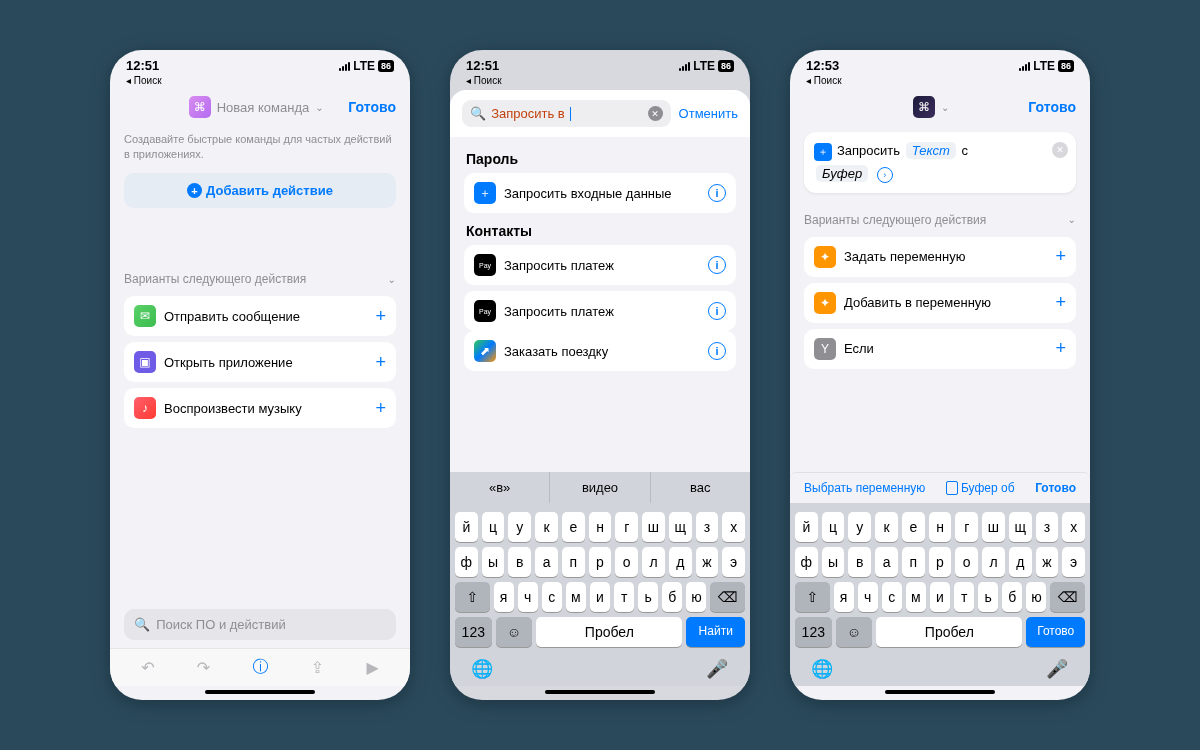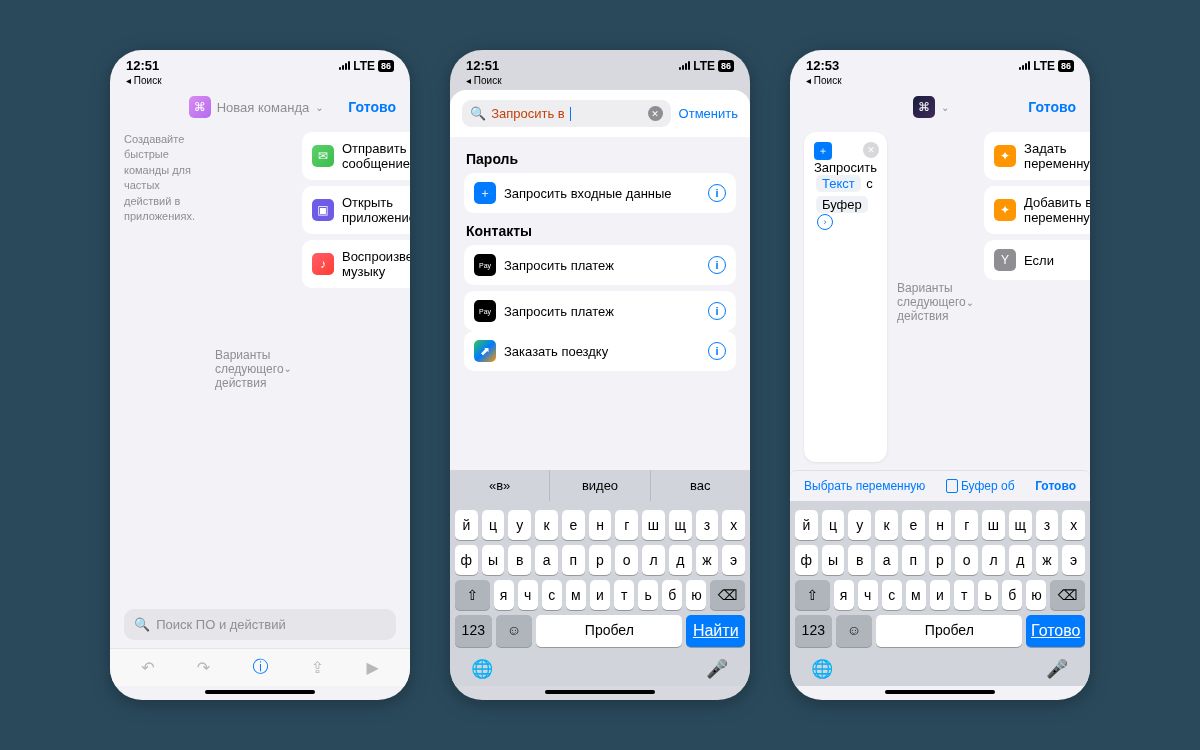--- a/index.html
+++ b/index.html
@@ -1,35 +1,35 @@
 <!DOCTYPE html>
 <html><head>
 <meta charset="utf-8">
 <style>
   * { box-sizing: border-box; margin: 0; padding: 0; font-family: -apple-system, BlinkMacSystemFont, "Segoe UI", Helvetica, Arial, sans-serif; }
   body { background: #2a4a5c; display: flex; justify-content: center; align-items: center; gap: 40px; height: 750px; padding: 20px; }
   .phone { width: 300px; height: 650px; background: #f2f2f7; border-radius: 32px; overflow: hidden; display: flex; flex-direction: column; box-shadow: 0 4px 20px rgba(0,0,0,0.3); position: relative; }
   .phone.grey-top { background: #d8d8df; }
-  .statusbar { display: flex; justify-content: space-between; align-items: center; padding: 8px 16px 2px; font-size: 12px; font-weight: 600; gap: 32px; }
+  .statusbar { display: flex; justify-content: space-between; align-items: flex-end; padding: 8px 16px 2px; font-size: 12px; font-weight: 600; gap: 32px; }
   .statusbar .time { font-size: 13px; }
   .statusbar .right { display: flex; align-items: center; gap: 3px; }
   .signal { display: inline-flex; align-items: flex-end; gap: 1px; }
   .signal span { width: 2px; background: #000; border-radius: 1px; }
   .signal span:nth-child(1){height:3px;} .signal span:nth-child(2){height:5px;} .signal span:nth-child(3){height:7px;} .signal span:nth-child(4){height:9px;}
   .battery { display: inline-flex; align-items: center; background:#000; color:#fff; font-size:9px; padding:1px 3px; border-radius:3px; font-weight:700;}
   .back-nav { font-size: 10px; color: #000; padding: 0 16px 4px; }
   .header { display: flex; align-items: center; justify-content: space-between; padding: 6px 14px; }
   .header .title-group { display:flex; align-items:center; gap:6px; flex:1; justify-content:center;}
   .app-icon { width: 22px; height: 22px; border-radius: 5px; display:inline-flex; align-items:center; justify-content:center; color:#fff; font-size:12px; }
   .app-icon.purple { background: linear-gradient(135deg,#d98cf0,#b36cf0); }
   .app-icon.dark { background: linear-gradient(135deg,#1c1c3c,#3c2c5c); }
   .header-title { font-size: 13px; color: #8e8e93; font-weight:500;}
   .chev { color:#8e8e93; font-size:10px;}
   .done-btn { color:#007aff; font-size:14px; font-weight:600;}
-  .content { flex:1; overflow:hidden; padding: 8px 14px; display:flex; flex-direction:row; gap:10px;}
+  .content { flex:1; overflow:hidden; padding: 8px 14px; display:flex; flex-direction:column; gap:10px;}
   .desc { font-size:11px; color:#8e8e93; line-height:1.4;}
   .add-action { background:#e6ecf3; color:#007aff; text-align:center; padding:10px; border-radius:10px; font-size:13px; font-weight:600;}
   .add-action .plus-circle{display:inline-flex;width:15px;height:15px;background:#007aff;color:#fff;border-radius:50%;align-items:center;justify-content:center;font-size:11px;margin-right:4px;}
   .section-header{display:flex;justify-content:space-between;align-items:center;font-size:12px;color:#8e8e93;padding-top:4px;}
   .action-item{background:#fff;border-radius:10px;padding:9px 10px;display:flex;align-items:center;gap:8px;font-size:13px;}
   .action-item .icon{width:22px;height:22px;border-radius:5px;display:flex;align-items:center;justify-content:center;font-size:12px;color:#fff;}
   .action-item .label{flex:1;}
   .action-item .plus{color:#007aff;font-size:18px;font-weight:300;}
   .action-item .info{width:18px;height:18px;border:1.5px solid #007aff;border-radius:50%;display:flex;align-items:center;justify-content:center;color:#007aff;font-size:11px;font-weight:600;}
   .ic-green{background:linear-gradient(135deg,#5ad168,#3cbc4f);} .ic-purple{background:#6e5ce6;} .ic-red{background:linear-gradient(135deg,#ff5f6d,#ff3b30);}
@@ -45,39 +45,39 @@
   .search-field .mag{color:#8e8e93;font-size:13px;}
   .search-field .val{color:#c2410c;}
   .search-field .cursor{display:inline-block;width:1.5px;height:14px;background:#007aff;}
   .search-field .clear{margin-left:auto;width:15px;height:15px;background:#8e8e93;color:#fff;border-radius:50%;display:flex;align-items:center;justify-content:center;font-size:9px;}
   .cancel-btn{color:#007aff;font-size:13px;}
   .results-body{background:#f2f2f7;flex:1;overflow:hidden;padding:4px 14px;display:flex;flex-direction:column;}
   .cat-label{font-size:14px;font-weight:700;padding:10px 2px 6px;}
   
   .action-card{background:#fff;border-radius:12px;padding:10px;font-size:13px;position:relative;box-shadow:0 1px 3px rgba(0,0,0,.08);}
   .action-card .inline-icon{width:18px;height:18px;border-radius:4px;background:#007aff;display:inline-flex;align-items:center;justify-content:center;color:#fff;font-size:10px;margin-right:5px;vertical-align:middle;}
-  .pill{display:inline-block;background:#eef2f6;border-radius:5px;padding:1px 6px;color:#007aff;margin:0 2px;}
+  .pill{display:inline-block;background:#eef2f6;border-radius:5px;padding:1px 6px;color:#007aff;margin:0 2px;font-style:italic;}
   .pill.grey{color:#000;}
   .arrow-circle{display:inline-flex;width:16px;height:16px;border:1.5px solid #007aff;border-radius:50%;align-items:center;justify-content:center;color:#007aff;font-size:9px;margin-left:3px;}
   .card-clear{position:absolute;right:8px;top:10px;width:16px;height:16px;background:#d8d8dc;color:#fff;border-radius:50%;display:flex;align-items:center;justify-content:center;font-size:9px;}
   
   .var-bar{display:flex;justify-content:space-between;align-items:center;padding:8px 14px;font-size:12px;color:#007aff;background:#f2f2f7;border-top:1px solid #e0e0e5;border-radius:6px;}
   .var-bar .item{display:flex;align-items:center;gap:3px;white-space:nowrap;}
   .var-bar .item .clip{width:12px;height:14px;border:1.5px solid #007aff;border-radius:2px;display:inline-block;}
   .var-bar .done{font-weight:600;}
   
   .keyboard{background:#d1d5db;padding:4px 3px 6px;}
   .sugg{display:flex;background:#d1d5db;}
   .sugg div{flex:1;text-align:center;padding:8px 0;font-size:13px;color:#000;border-right:1px solid #b8bcc2;}
   .sugg div:last-child{border-right:none;}
   .krow{display:flex;gap:4px;margin:5px 2px;justify-content:center;}
   .key{flex:1;background:#fff;border-radius:5px;text-align:center;padding:7px 0;font-size:14px;box-shadow:0 1px 0 #999;min-width:0;}
   .key.fn{background:#b0b4bb;font-size:14px;}
   .key.space{flex:4;}
-  .key.action{background:#007aff;color:#fff;font-size:16px;flex:1.6;text-decoration:underline;}
+  .key.action{background:#007aff;color:#fff;font-size:12px;flex:1.6;}
   .key.shift,.key.del{flex:1.3;background:#b0b4bb;}
   .kbottom{display:flex;justify-content:space-between;align-items:center;padding:6px 18px 0;}
   .kbottom span{font-size:18px;color:#50555c;}
   .spacer{height:40px;}
   .section-list{display:flex;flex-direction:column;gap:6px;}
 </style>
 </head>
 <body>
 
 <div class="phone">
@@ -99,20 +99,23 @@
     <span style="width:40px"></span>
     <span class="title-group">
       <span class="app-icon purple">⌘</span>
       <span class="header-title">Новая команда</span>
       <span class="chev">⌄</span>
     </span>
     <span class="done-btn">Готово</span>
   </div>
   <div class="content">
     <div class="desc">Создавайте быстрые команды для частых действий в приложениях.</div>
+    <div class="add-action">
+      <span class="plus-circle">+</span><span>Добавить действие</span>
+    </div>
     <div class="spacer"></div>
     <div class="section-header">
       <span>Варианты следующего действия</span>
       <span class="chev">⌄</span>
     </div>
     <div class="section-list">
       <div class="action-item">
         <span class="icon ic-green">✉</span>
         <span class="label">Отправить сообщение</span>
         <span class="plus">+</span>

